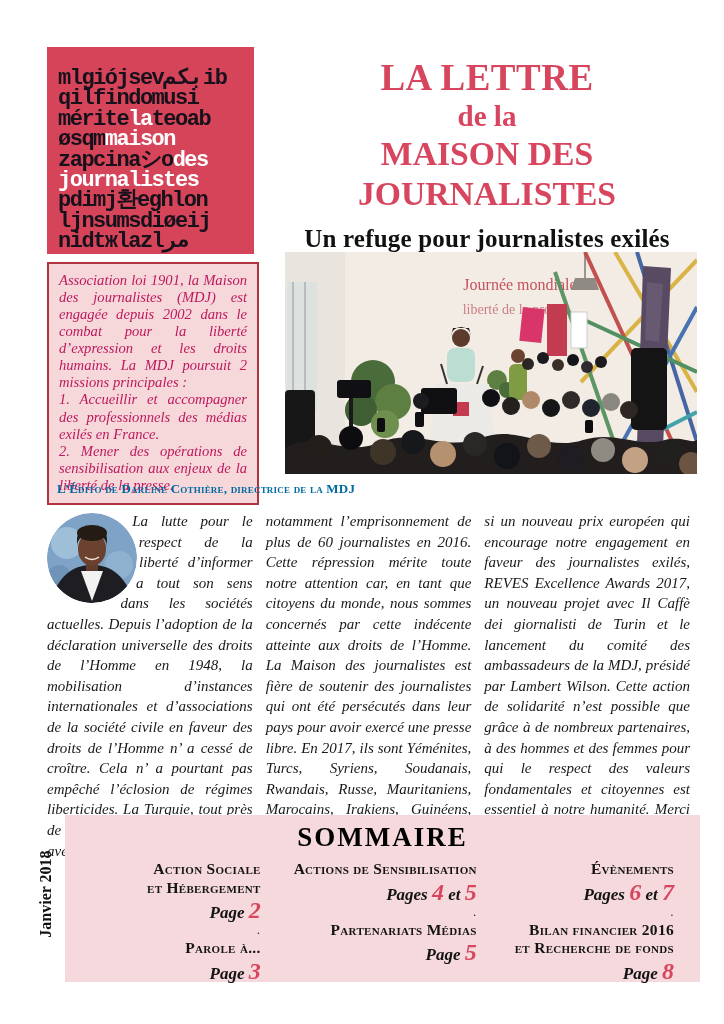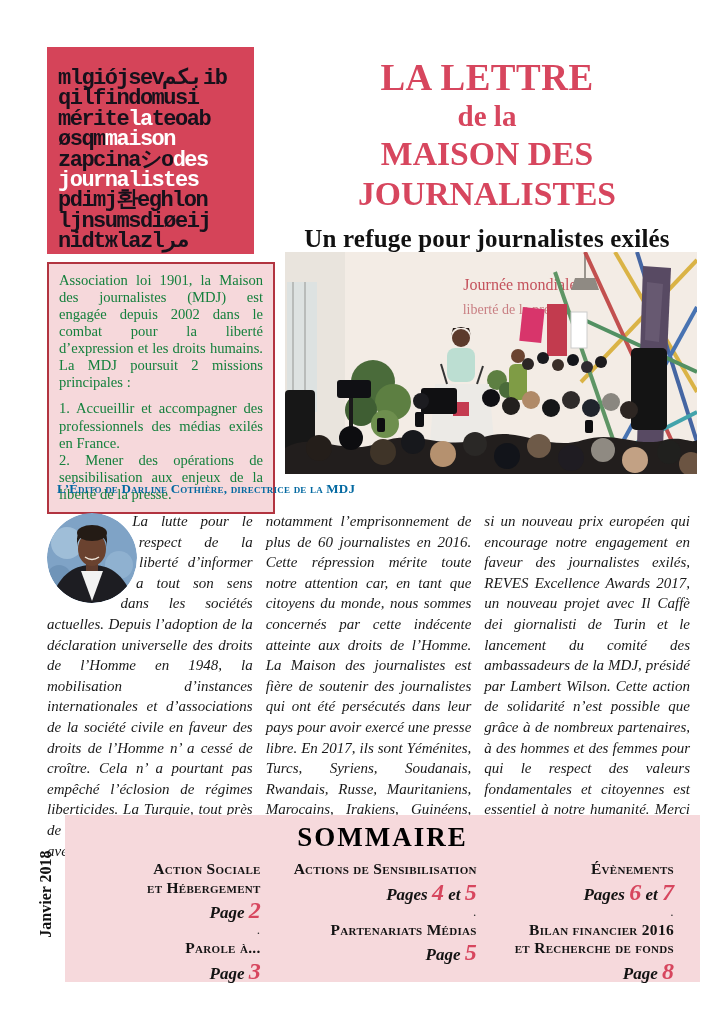--- a/index.html
+++ b/index.html
@@ -15,25 +15,25 @@
   .logo .w{color:#ffffff;}
 
   
   .masthead{position:absolute;left:272px;top:58px;width:430px;text-align:center;color:#d7465e;}
   .mh1{font-size:37px;font-weight:bold;letter-spacing:0.5px;line-height:40px;}
   .mh2{font-size:29px;font-weight:bold;line-height:36px;}
   .mh3{font-size:33px;font-weight:bold;letter-spacing:0px;line-height:40px;transform:scaleX(1.02);}
   .tagline{margin-top:11px;color:#111111;font-size:25px;font-weight:bold;letter-spacing:0.2px;}
 
   
-  .introbox{position:absolute;left:47px;top:262px;width:228px;box-sizing:border-box;
+  .introbox{position:absolute;left:47px;top:262px;width:212px;box-sizing:border-box;
             background:#f6d8db;border:2px solid #b23440;padding:8px 10px 9px 10px;
-            font-size:14.6px;line-height:1.17;text-align:justify;color:#15803d;}
+            font-size:14.6px;line-height:1.17;text-align:justify;color:#be185d;font-style:italic;}
   .introbox p{margin:0;}
-  .introbox p.gap{margin-top:9px;}
+  .introbox p.gap{}
 
   
   .photo{position:absolute;left:285px;top:252px;width:412px;height:222px;overflow:hidden;}
 
   
   .edito-head{position:absolute;left:57px;top:481px;font-size:13px;font-weight:bold;
               font-variant:small-caps;letter-spacing:0.2px;color:#0369a1;}
   .edito-cols{position:absolute;left:47px;top:511px;width:643px;display:flex;gap:13px;}
   .ecol{width:206px;font-style:italic;font-size:15px;line-height:20.6px;text-align:justify;color:#181818;}
   .portrait{float:left;width:90px;height:90px;border-radius:50%;overflow:hidden;

